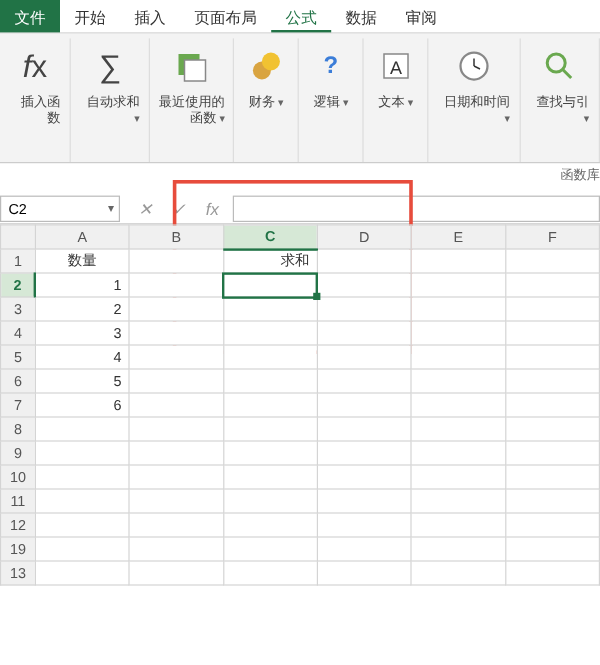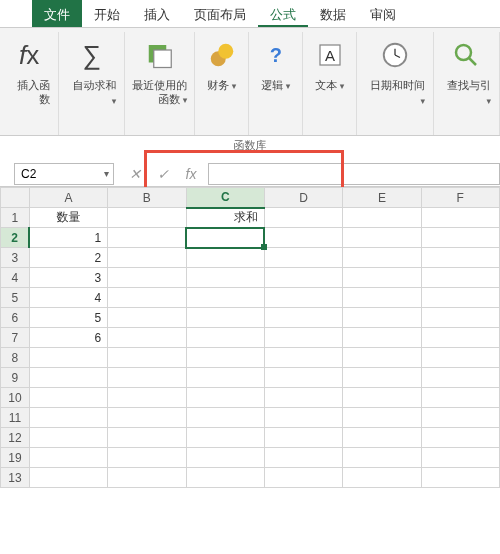--- a/index.html
+++ b/index.html
@@ -1,35 +1,35 @@
 <!DOCTYPE html>
 <html><head>
 <meta charset="utf-8">
 <style>
 * { box-sizing: border-box; margin: 0; padding: 0; font-family: "Microsoft YaHei", sans-serif; }
 body { width: 500px; height: 554px; background: #fff; overflow: hidden; font-size: 12px; }
 
 
 .tabs { display: flex; height: 28px; background: #fff; border-bottom: 1px solid #ccc; }
 .tab { padding: 6px 12px; color: #333; cursor: pointer; font-size: 13px; }
-.tab.file { background: #217346; color: #fff; margin-left: 32px; }
+.tab.file { background: #217346; color: #fff; }
 .tab.active { color: #217346; border-bottom: 2px solid #217346; }
 
 
 .ribbon { display: flex; background: #f3f3f3; border-bottom: 1px solid #ccc; padding: 4px 0 0 0; height: 108px; }
 .group { display: flex; flex-direction: column; align-items: center; padding: 2px 8px; border-right: 1px solid #ddd; min-width: 54px; }
 .group .icon-big { height: 42px; display: flex; align-items: center; justify-content: center; font-size: 26px; color: #444; }
 .group .icon-big svg { width: 30px; height: 30px; }
 .group-label { font-size: 11px; color: #444; text-align: right; line-height: 14px; margin-top: 2px; }
 .group-label .dd::after { content: " ▾"; font-size: 9px; color: #666; }
-.section-label { text-align: center; font-size: 11px; color: #666; padding: 2px 0 4px; }
+.section-label { text-align: right; font-size: 11px; color: #666; padding: 2px 0 4px; }
 
 
 .fbar-row { display: flex; align-items: center; height: 26px; border-bottom: 1px solid #ccc; margin-top: 4px; }
-.namebox { width: 100px; height: 22px; border: 1px solid #bbb; margin-left: 14px; display: flex; align-items: center; padding: 0 6px; position: relative; background: #fff; }
+.namebox { width: 100px; height: 22px; border: 1px solid #bbb; margin-left: 0; display: flex; align-items: center; padding: 0 6px; position: relative; background: #fff; }
 .namebox .dd { position: absolute; right: 4px; color: #666; font-size: 10px; }
 .fbar-btns { display: flex; align-items: center; margin-left: 12px; gap: 10px; color: #999; }
 .fbar-btns span { width: 18px; text-align: center; font-size: 14px; font-style: italic; }
 .fbar-input { flex: 1; height: 22px; border: 1px solid #bbb; margin-left: 8px; background: #fff; }
 
 
 .grid { position: relative; }
 table { border-collapse: collapse; width: 100%; table-layout: fixed; }
 th, td { border: 1px solid #d4d4d4; height: 20px; font-size: 12px; color: #333; text-align: center; background: #fff; }
 th { background: #f0f0f0; font-weight: normal; color: #555; }

